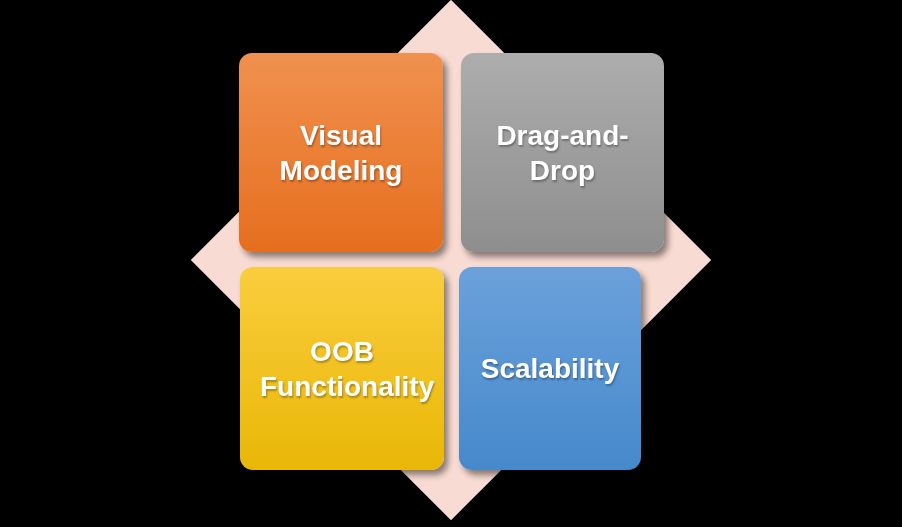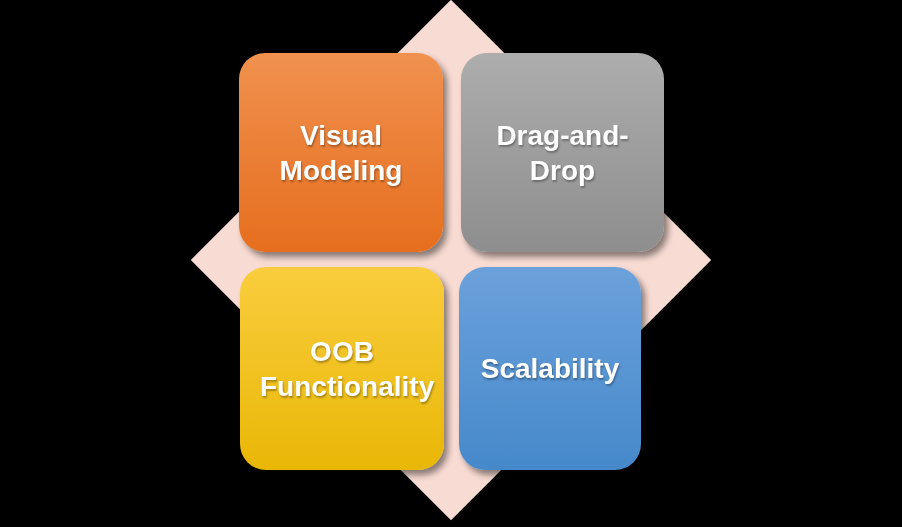--- a/index.html
+++ b/index.html
@@ -24,21 +24,21 @@
   .diamond {
     position: absolute;
     left: 267px;
     top: 76px;
     width: 368px;
     height: 368px;
     transform: rotate(45deg);
   }
   .tile {
     position: absolute;
-    border-radius: 26px;
+    border-radius: 13px;
     box-shadow: 4px 5px 6px rgba(0,0,0,0.45);
     display: flex;
     align-items: center;
     justify-content: center;
     text-align: center;
   }
   .tile-label {
     color: #FFFFFF;
     font-weight: bold;
     font-size: 28px;

